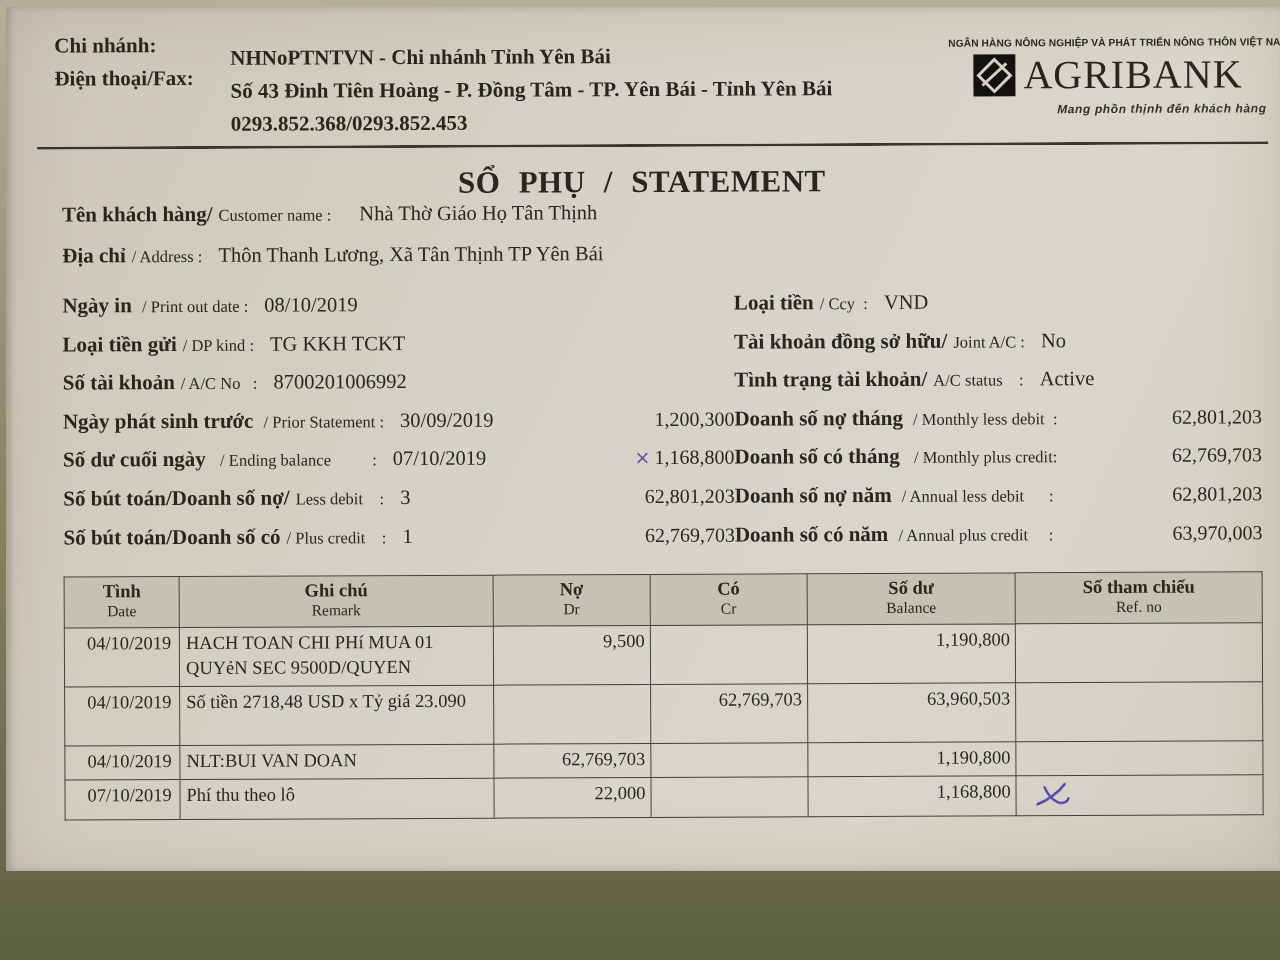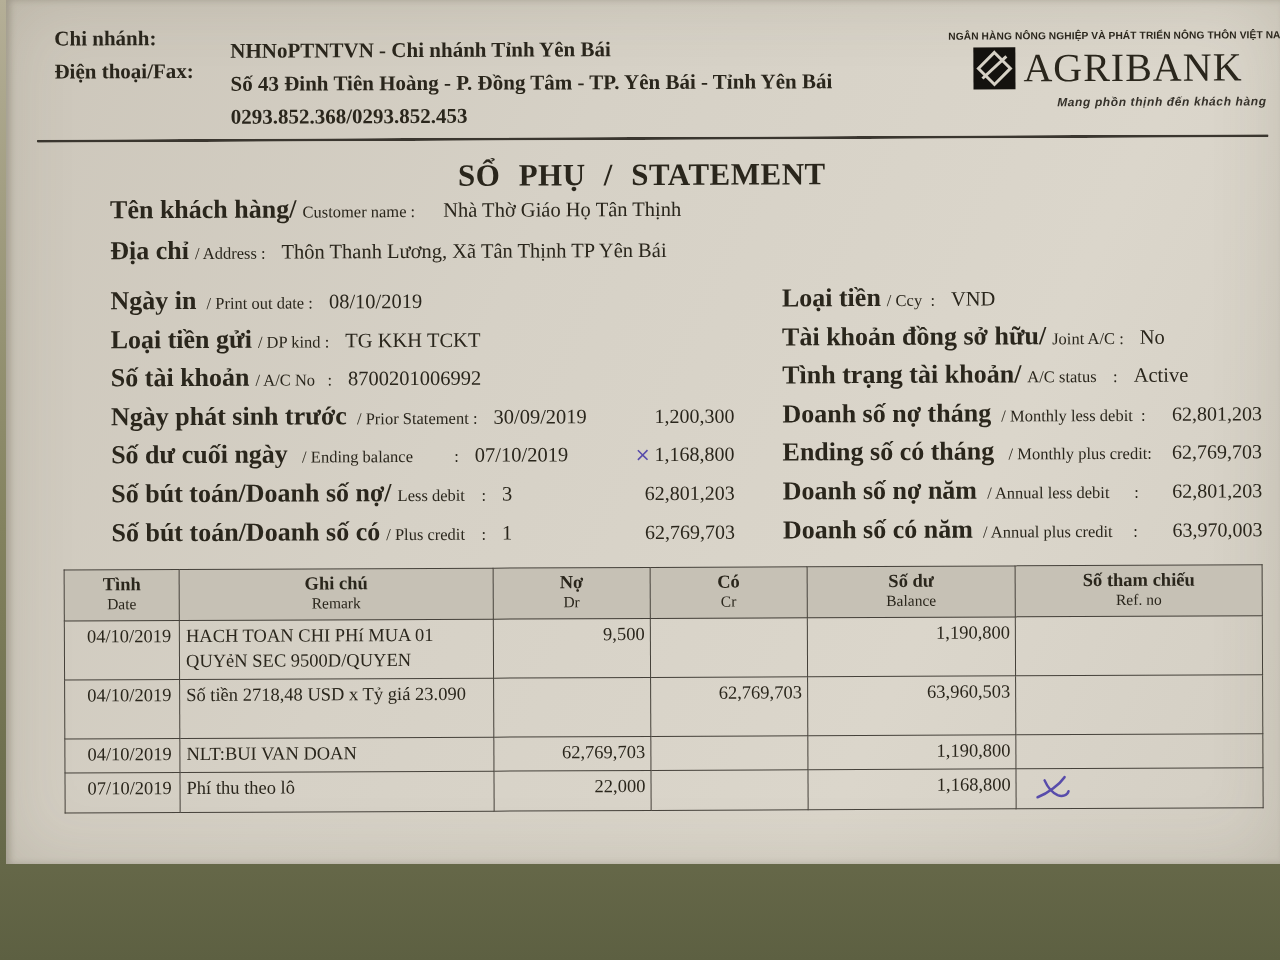--- a/index.html
+++ b/index.html
@@ -2,21 +2,21 @@
 <html><head>
 <meta charset="utf-8">
 <style>
   html,body{margin:0;padding:0;}
   body{
     width:1280px;height:960px;overflow:hidden;position:relative;
     background:linear-gradient(to bottom,#b5af97,#83825f 55%,#5d6042);
     font-family:"Liberation Serif","DejaVu Serif",serif;color:#2a261c;
   }
   .paper{
-    position:absolute;left:6px;top:0;width:1274px;height:864px;
+    position:absolute;left:6px;top:7px;width:1274px;height:864px;
     background:linear-gradient(115deg,#ccc6ba 0%,#d6d1c6 38%,#dbd6cb 72%,#d3cec3 100%);
     box-shadow:inset 0 0 70px rgba(88,78,58,.16), inset 4px 0 6px rgba(70,65,45,.25);
   }
   .tilt{position:absolute;inset:0;transform:rotate(-0.25deg);transform-origin:50% 50%;}
 
   
   .hdr{display:flex;padding:20px 12px 0 50px;}
   .hdr-labels{width:176px;font-weight:700;font-size:21px;line-height:33px;}
   .hdr-values{flex:1;font-weight:700;font-size:21px;line-height:33px;padding-top:13px;}
   .bank{width:318px;text-align:center;padding-top:12px;flex:none;}
@@ -24,21 +24,21 @@
   .logo-row{display:flex;align-items:center;justify-content:center;margin-top:5px;}
   .logo-mark{width:44px;height:44px;margin-right:7px;flex:none;}
   .logo-text{font-size:40px;letter-spacing:1px;line-height:1;}
   .tagline{font-family:"Liberation Sans",sans-serif;font-size:12px;font-style:italic;font-weight:700;text-align:right;margin-top:5px;letter-spacing:.6px;color:#35312a;}
   .rule{margin:5px 10px 0 32px;border-top:3px solid #3a362f;border-radius:2px;}
 
   .title{margin:17px 0 0;text-align:center;font-size:31px;font-weight:700;letter-spacing:.5px;word-spacing:10px;}
 
   .content{padding:0 18px 0 57px;}
   .cust-row{display:flex;align-items:baseline;height:41px;}
-  .vi{font-weight:700;font-size:26px;white-space:pre;margin-left:48px;}
+  .vi{font-weight:700;font-size:21px;white-space:pre;}
   .en{font-size:16.5px;margin-left:6px;white-space:pre;}
   .val{font-size:20.5px;margin-left:16px;white-space:pre;}
   .val.name-val{margin-left:28px;}
 
   .summary{display:flex;margin-top:9px;}
   .sum-left{width:56%;}
   .sum-right{flex:1;}
   .srow{display:flex;align-items:baseline;height:38.6px;}
   .srow .amt{margin-left:auto;text-align:left;font-size:20px;white-space:pre;}
   .sum-right .srow.ramt .val{margin-left:auto;font-size:20px;}
@@ -170,21 +170,21 @@
           <span class="vi">Tình trạng tài khoản/</span>
           <span class="en">A/C status    :</span>
           <span class="val">Active</span>
         </div>
         <div class="srow ramt">
           <span class="vi">Doanh số nợ tháng</span>
           <span class="en"> / Monthly less debit  :</span>
           <span class="val">62,801,203</span>
         </div>
         <div class="srow ramt">
-          <span class="vi">Ending số có tháng</span>
+          <span class="vi">Doanh số có tháng</span>
           <span class="en">  / Monthly plus credit:</span>
           <span class="val">62,769,703</span>
         </div>
         <div class="srow ramt">
           <span class="vi">Doanh số nợ năm</span>
           <span class="en"> / Annual less debit      :</span>
           <span class="val">62,801,203</span>
         </div>
         <div class="srow ramt">
           <span class="vi">Doanh số có năm</span>

